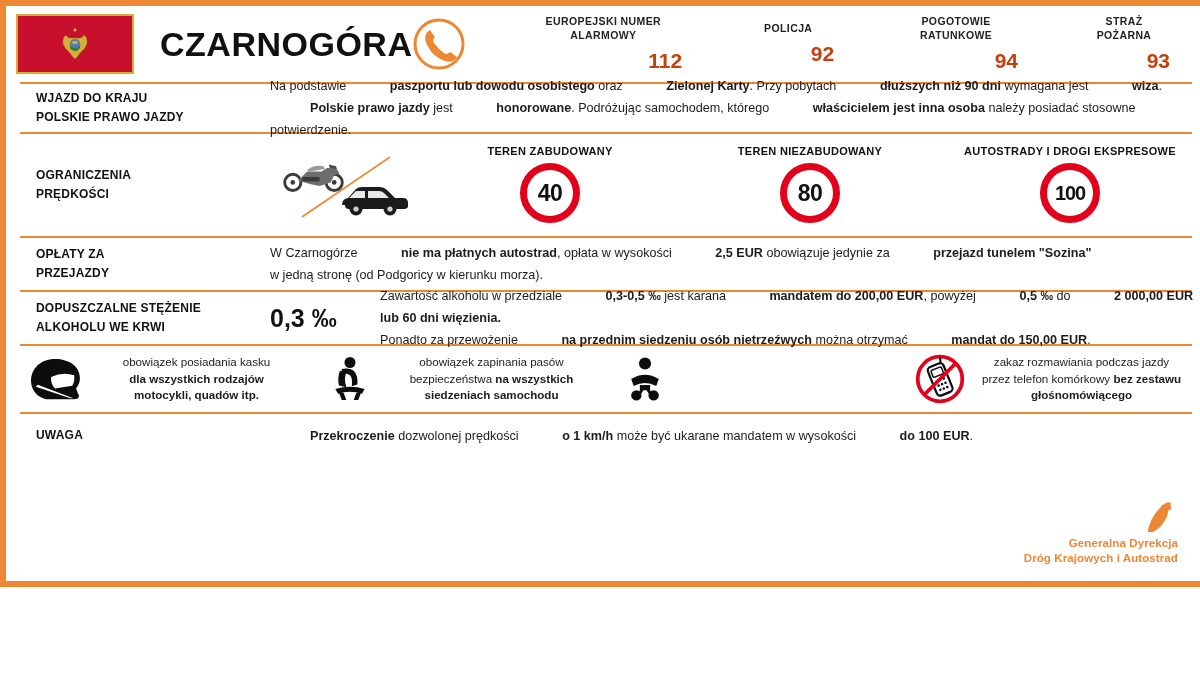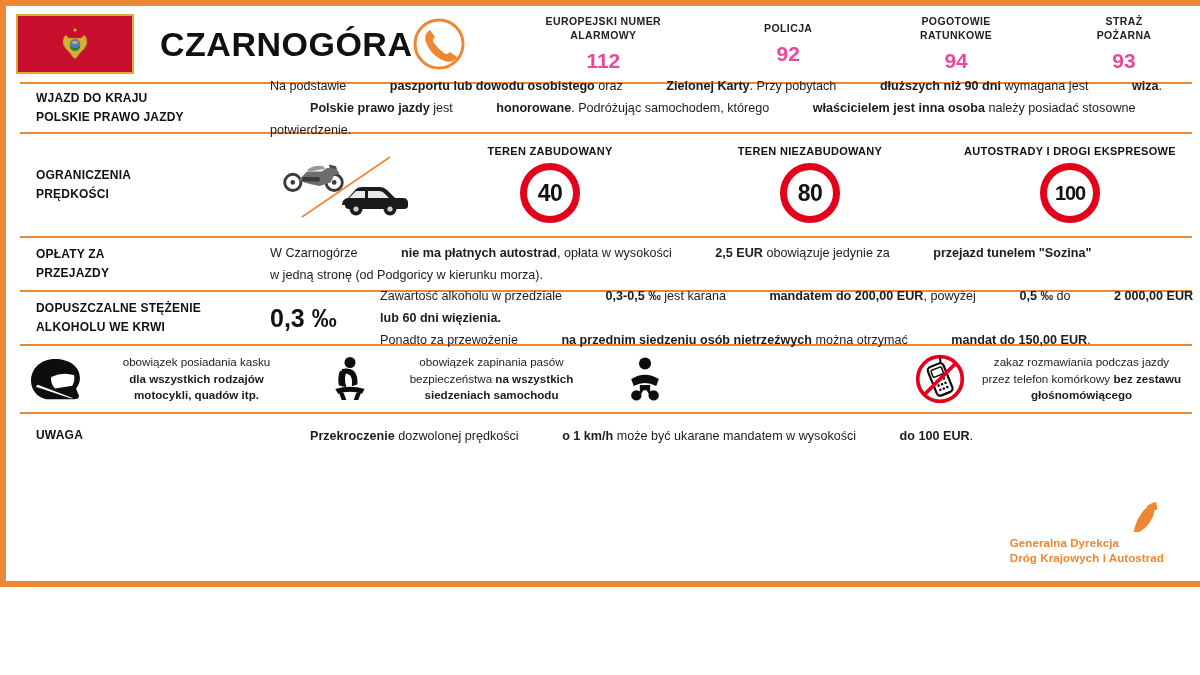--- a/index.html
+++ b/index.html
@@ -18,21 +18,21 @@
   
   .header{display:flex;align-items:center;height:76px;padding-left:10px;box-sizing:border-box;}
   .flag-wrap{width:118px;height:60px;flex:0 0 auto;border:2px solid #D4AF37;box-sizing:border-box;background:#C8102E;position:relative;}
   .flag-inner{position:absolute;inset:2px;background:#C8102E;}
   .crest{position:absolute;left:50%;top:50%;transform:translate(-50%,-50%);width:30px;height:36px;}
   .title{font-size:34px;font-weight:bold;letter-spacing:.5px;margin-left:26px;white-space:nowrap;color:#111;}
   .emergency{margin-left:auto;display:flex;align-items:center;padding-right:14px;gap:28px;}
   .phone-ico{width:54px;height:54px;flex:0 0 auto;margin-right:14px;}
   .enum{text-align:center;padding:0 16px;min-width:92px;}
   .enum .lab{font-size:10.5px;font-weight:bold;letter-spacing:.4px;line-height:1.25;color:#222;text-transform:uppercase;}
-  .enum .val{font-size:21px;font-weight:bold;color:#ec4899;margin-top:7px;}
+  .enum .val{font-size:21px;font-weight:bold;color:#c2410c;margin-top:7px;text-align:right;}
   
   .hr{height:0;border-top:2px solid #ED8733;margin:0 8px 0 14px;}
   .row{display:flex;align-items:center;box-sizing:border-box;padding-left:14px;}
   .rowlabel{
     flex:0 0 250px;font-size:12px;font-weight:bold;line-height:1.6;
     letter-spacing:.2px;color:#111;padding-left:16px;box-sizing:border-box;
   }
   .rowbody{flex:1 1 auto;}
   .ptext{font-size:12.6px;line-height:1.75;color:#1c1c1c;}
   .ptext b{font-weight:bold;padding-left:40px;}
@@ -55,21 +55,21 @@
   .promille{flex:0 0 110px;font-size:25px;font-weight:bold;color:#111;text-align:left;}
   
   .row-icons{height:66px;display:flex;align-items:center;padding-left:14px;}
   .iconcell{flex:1 1 0;display:flex;align-items:center;padding:0 6px;box-sizing:border-box;}
   .iconcell .glyph{flex:0 0 auto;width:58px;height:52px;display:flex;align-items:center;justify-content:center;}
   .iconcell .txt{flex:1 1 auto;text-align:center;font-size:11.6px;line-height:1.45;color:#1c1c1c;padding:0 4px;}
   .iconcell .txt b{font-weight:bold;}
   
   .row-uwaga{height:44px;}
   
-  .footer-logo{position:absolute;right:36px;bottom:14px;text-align:left;}
+  .footer-logo{position:absolute;right:22px;bottom:14px;text-align:right;}
   .footer-logo .gl{display:block;margin-left:auto;margin-bottom:2px;}
   .footer-logo .ln{font-size:11.5px;font-weight:bold;color:#ED8733;line-height:1.35;letter-spacing:.1px;}
 </style>
 </head>
 <body>
 
 <div id="sheet">
 
   <div class="header">
     <div class="flag-wrap">

